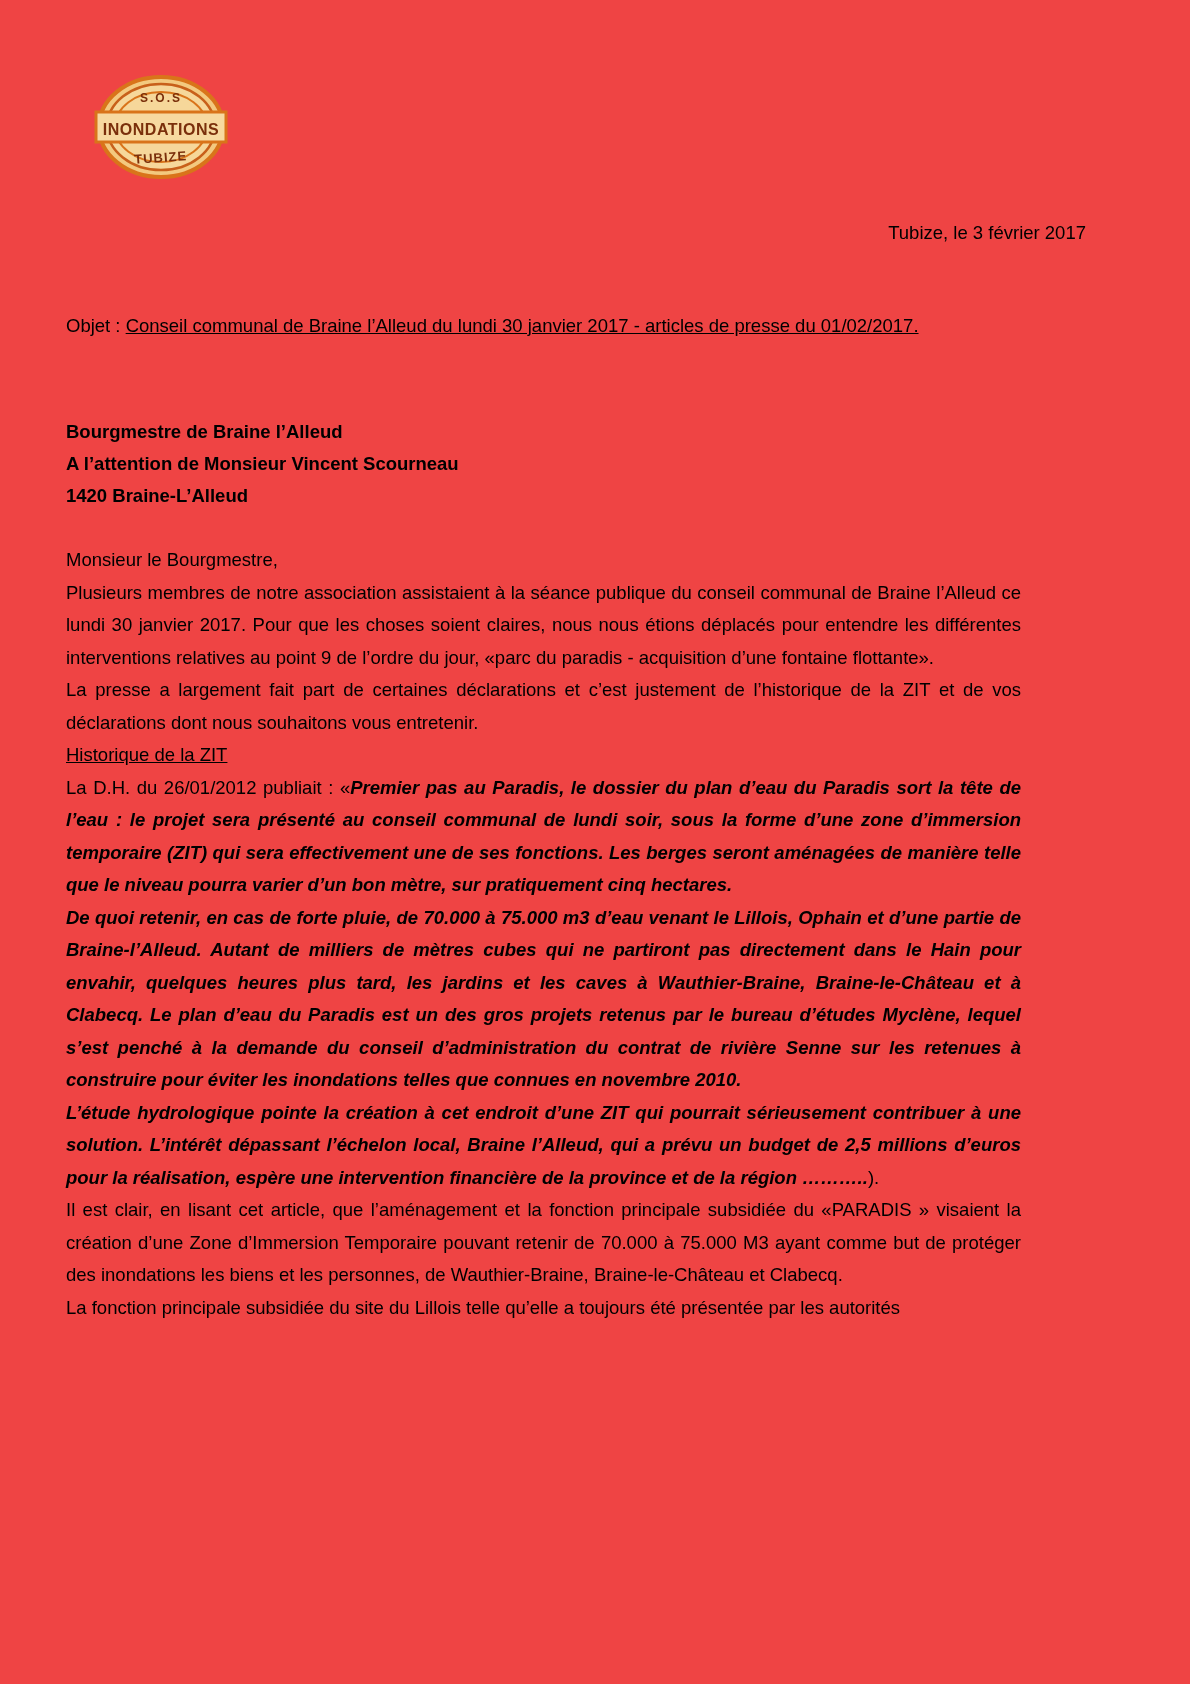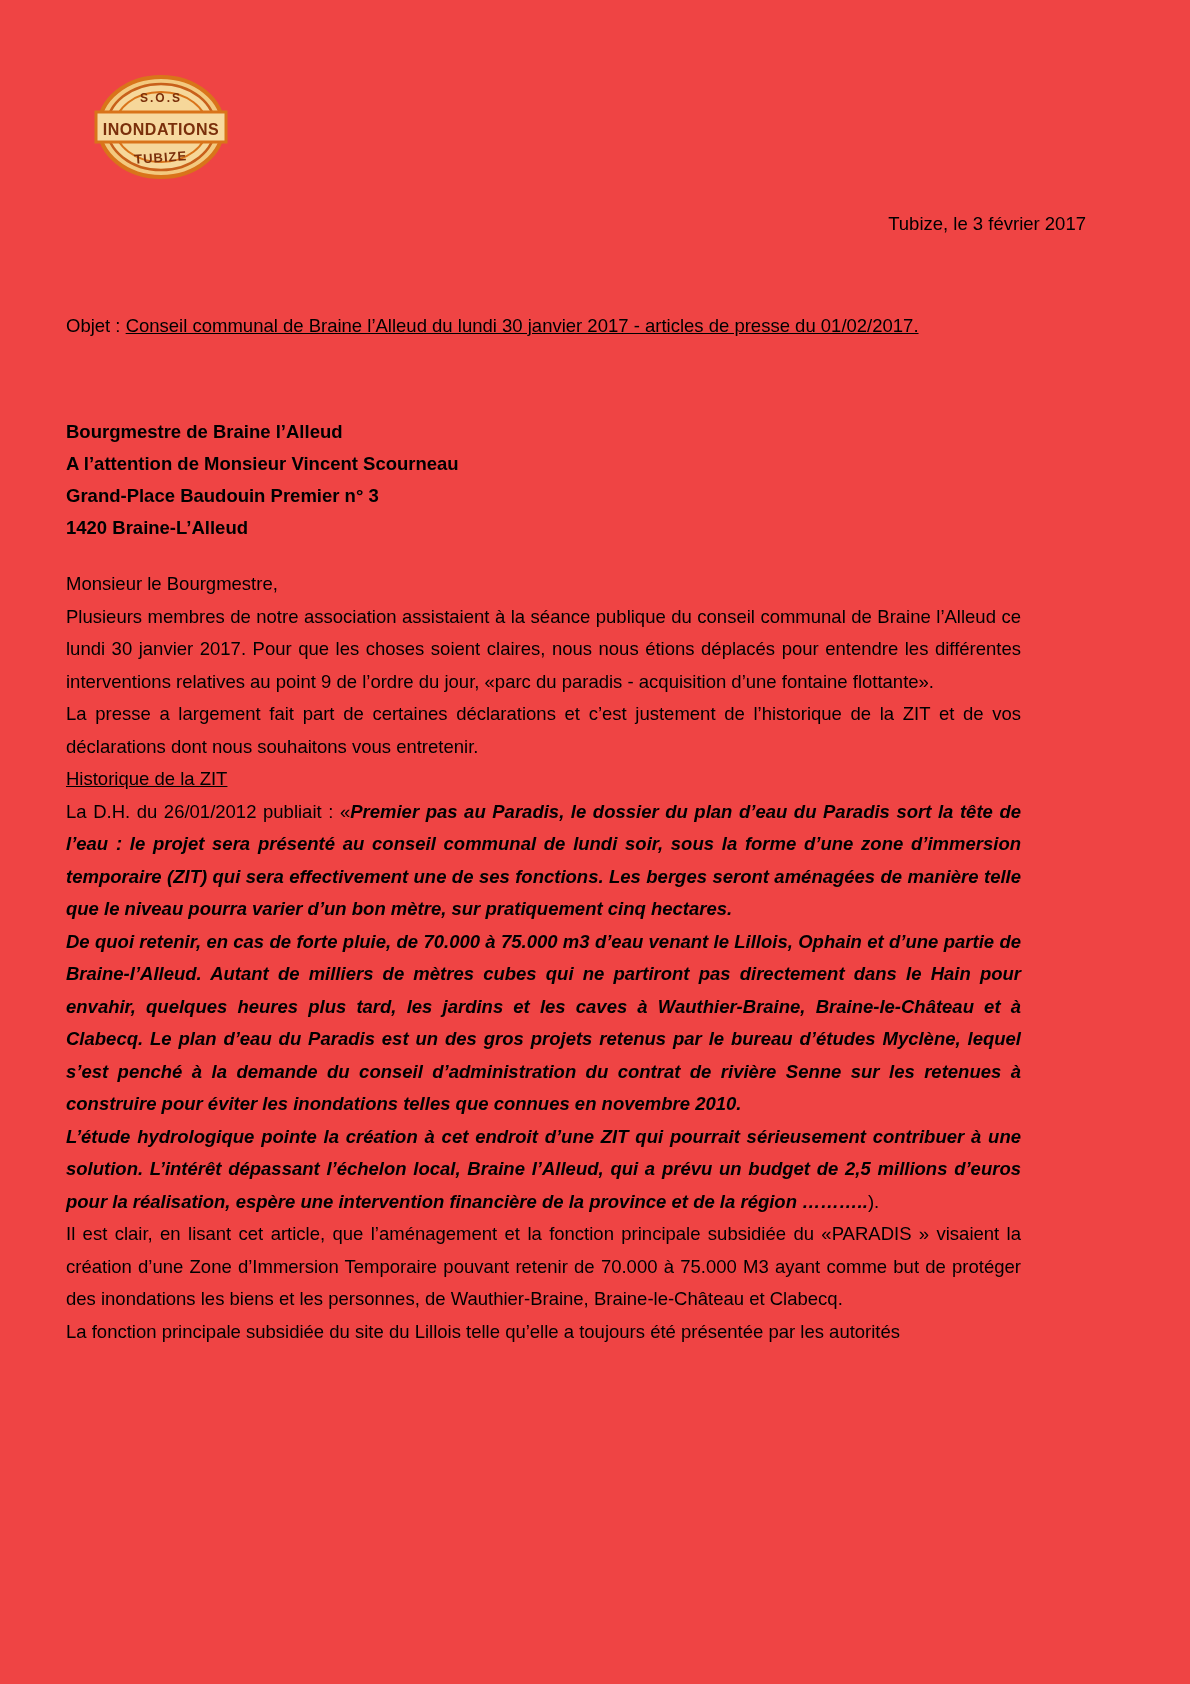--- a/index.html
+++ b/index.html
@@ -28,21 +28,21 @@
     top: 72px;
     width: 138px;
     height: 110px;
   }
   .logo-svg { display: block; }
 
   
   .date-line {
     position: absolute;
     right: 104px;
-    top: 213px;
+    top: 222px;
     font-size: 18.5px;
     color: #000;
     white-space: nowrap;
   }
   .objet-line {
     position: absolute;
     left: 66px;
     top: 315px;
     font-size: 18.5px;
   }
@@ -55,21 +55,21 @@
     top: 416px;
     font-size: 18.5px;
     font-weight: bold;
     line-height: 32px;
   }
   .addressee div { white-space: nowrap; }
 
   .body-text {
     position: absolute;
     left: 66px;
-    top: 568px;
+    top: 544px;
     width: 955px;
     font-size: 18.5px;
     line-height: 32.5px;
     text-align: justify;
   }
   .body-text p { margin: 0 0 0 0; }
   .salut { margin-bottom: 18px; }
   .italic { }
   .bi { font-style: italic; font-weight: bold; }
   .section-title {
@@ -99,21 +99,20 @@
 
   <div class="date-line">Tubize, le 3 février 2017</div>
 
   <div class="objet-line">
     <span class="label">Objet : </span><span class="uline">Conseil communal de Braine l’Alleud du lundi 30 janvier 2017 - articles de presse du 01/02/2017.</span>
   </div>
 
   <div class="addressee">
     <div>Bourgmestre de Braine l’Alleud</div>
     <div>A l’attention de Monsieur Vincent Scourneau</div>
-    <div>Grand-Place Baudouin Premier  n° 3</div>
     <div>1420 Braine-L’Alleud</div>
   </div>
 
   <div class="body-text">
 
     <p class="salut">Monsieur le Bourgmestre,</p>
 
     <p><span>Plusieurs membres de notre association assistaient à la séance publique du conseil communal de Braine l’Alleud ce lundi 30 janvier 2017. Pour que les choses soient claires, nous nous étions déplacés pour entendre les différentes interventions relatives au point 9 de l’ordre du jour, «</span><span class="italic">parc du paradis - acquisition d’une fontaine flottante</span><span>».</span></p>
 
 

